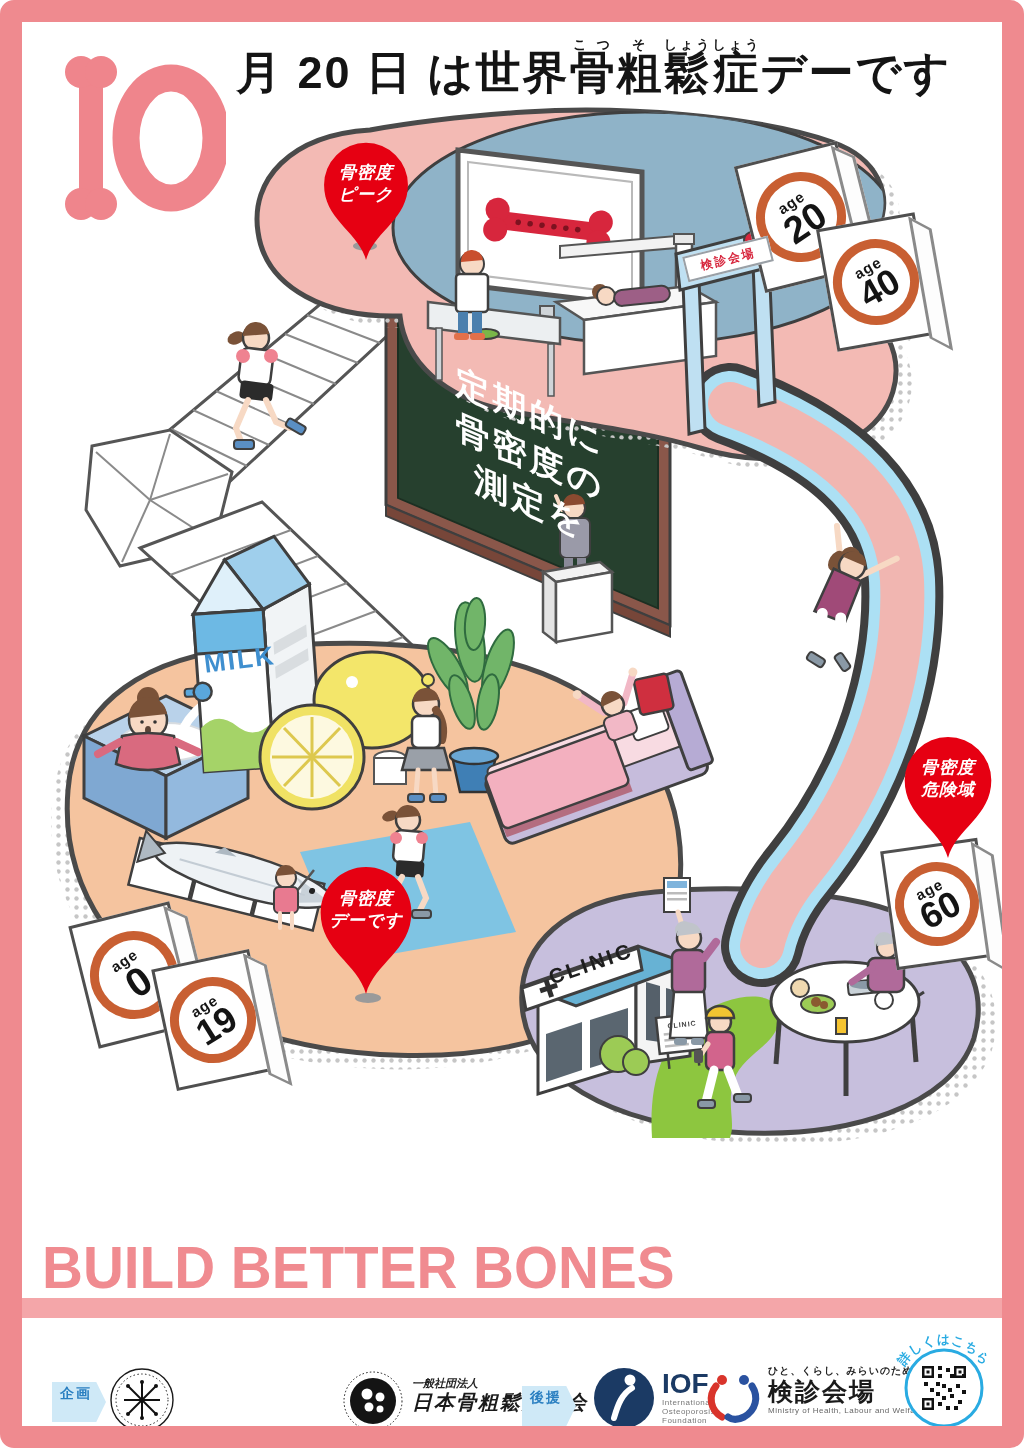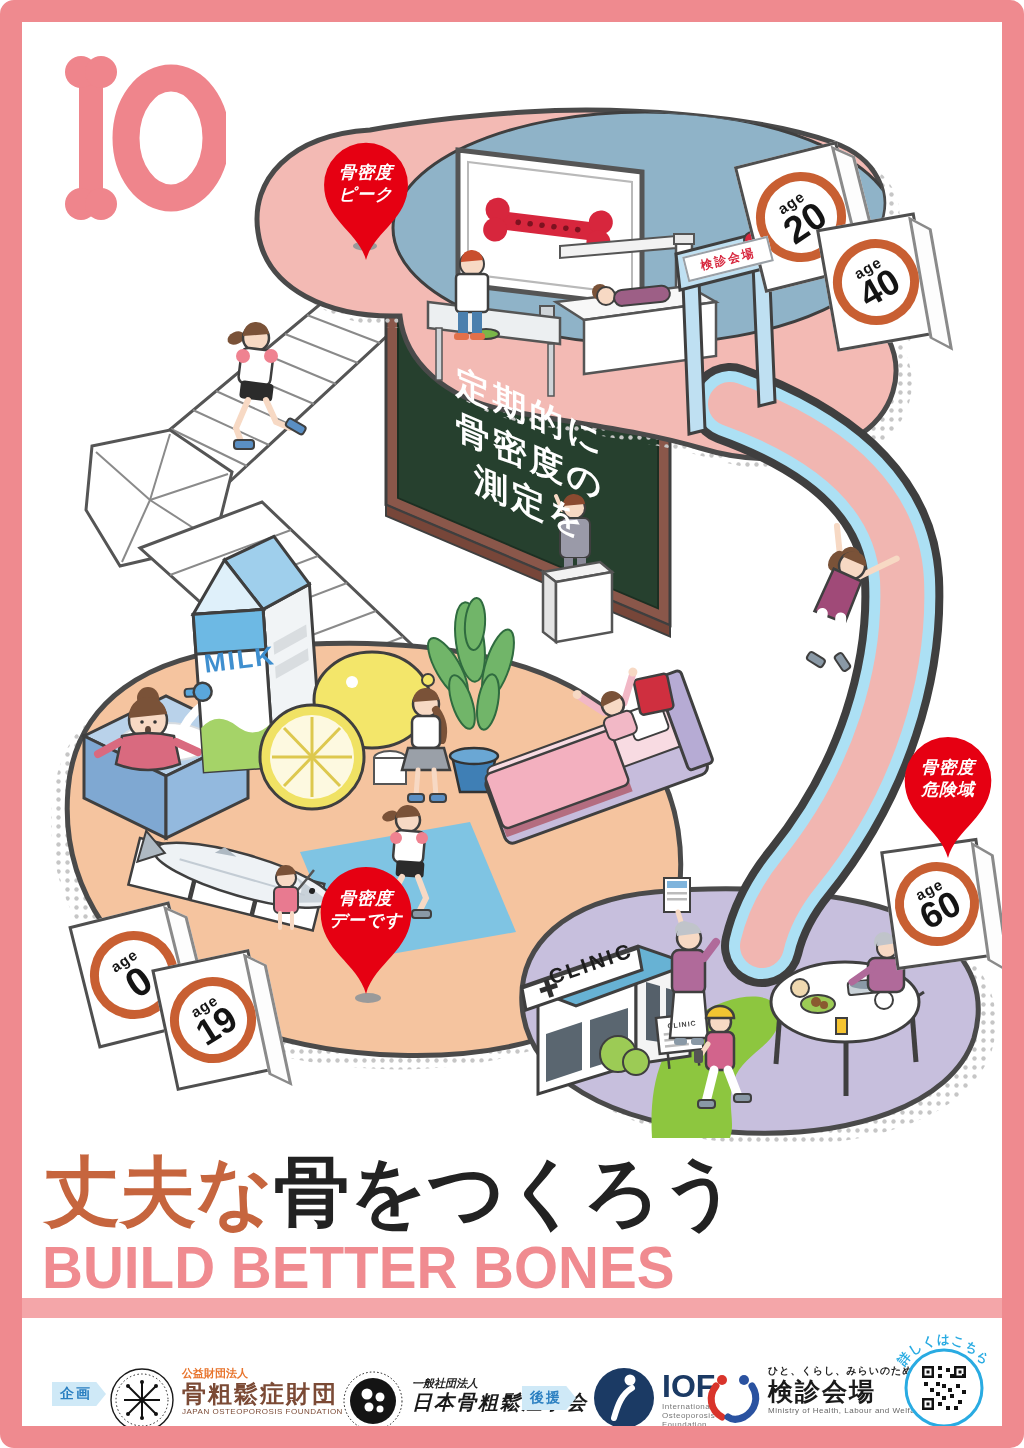--- a/index.html
+++ b/index.html
@@ -48,21 +48,21 @@
   #clinic-board-label{position:absolute;left:661px;top:1021px;width:42px;z-index:4;transform:rotate(-6deg);
               color:#444;font-weight:700;font-size:7px;text-align:center;letter-spacing:1px;}
   
   #slogan-jp{position:absolute;left:44px;top:1142px;z-index:5;font-size:76px;font-weight:800;
              white-space:nowrap;letter-spacing:0px;color:#222;}
   #slogan-jp .accent{color:#c6653e;}
   #slogan-en{position:absolute;left:42px;top:1234px;z-index:5;font-size:59px;font-weight:800;
              color:#f08b90;letter-spacing:0px;white-space:nowrap;transform:scaleX(.96);transform-origin:left;}
   
   #footer{position:absolute;left:0;top:1330px;width:1024px;height:110px;z-index:5;}
-  .pennant{position:absolute;height:24px;padding:0 14px 0 8px;background:#cfe9f7;color:#2a7fc1;
+  .pennant{position:absolute;height:24px;padding:0 14px 16px 8px;background:#cfe9f7;color:#2a7fc1;
            font-size:14px;font-weight:800;display:flex;align-items:center;letter-spacing:2px;
            clip-path:polygon(0 0,82% 0,100% 50%,82% 100%,0 100%);}
   .lg-type{font-size:11px;font-weight:700;}
   .lg-name{font-weight:800;letter-spacing:2px;line-height:1.1;}
   .lg-en{font-size:8px;letter-spacing:.5px;}
 </style>
 </head>
 <body>
 
 <div id="poster">
@@ -452,20 +452,23 @@
       <g fill="#ef858c">
         <rect x="23" y="34" width="24" height="128" rx="12"></rect>
         <circle cx="25" cy="32" r="16"></circle>
           <circle cx="45" cy="32" r="16"></circle>
         <circle cx="25" cy="164" r="16"></circle>
           <circle cx="45" cy="164" r="16"></circle>
       </g>
       <ellipse cx="115" cy="98" rx="45" ry="60" fill="none" stroke="#ef858c" stroke-width="27"></ellipse>
     </svg>
     <span class="sr">10</span>
+    <div id="title">
+      <span>月 20 日 は世界</span><ruby><span>骨</span><rt>こつ</rt></ruby><ruby><span>粗</span><rt>そ</rt></ruby><ruby><span>鬆</span><rt>しょう</rt></ruby><ruby><span>症</span><rt>しょう</rt></ruby><span>デーです</span>
+    </div>
   </div>
 
   <div id="gate-sign">検診会場</div>
 
   <div class="pin" style="left:318px;top:140px;width:96px;height:122px;">
     <svg viewBox="0 0 100 128">
         <path d="M50 126 C42 96 6 84 6 47 A44 44 0 1 1 94 47 C94 84 58 96 50 126 Z" fill="#e60012"></path>
       </svg>
     <div class="pin-text" style="font-size:17px;">
       <div>骨密度</div>
@@ -525,23 +528,20 @@
   <div id="board-text">
     <div>定期的に</div>
     <div>骨密度の</div>
     <div>測定を</div>
   </div>
 
   <div id="milk-label">MILK</div>
   <div id="clinic-label">CLINIC</div>
   <div id="clinic-board-label">CLINIC</div>
 
-  <div id="slogan-jp">
-    <span class="accent">丈夫な</span><span>骨をつくろう</span>
-  </div>
   <div id="slogan-en">BUILD BETTER BONES</div>
   <div id="divider-band"></div>
 
   <div id="footer">
     <div class="pennant" style="left:52px;top:52px;">企画</div>
 
     <svg class="abs" style="left:108px;top:36px;" width="68" height="68" viewBox="0 0 68 68">
       <circle cx="34" cy="34" r="31" fill="#fff" stroke="#1a1a1a" stroke-width="1.4"></circle>
       <circle cx="34" cy="34" r="26" fill="none" stroke="#1a1a1a" stroke-width="1" stroke-dasharray="1.5,2.4"></circle>
       <g stroke="#111" stroke-width="2">
@@ -552,25 +552,20 @@
       </g>
       <g fill="#111">
         <circle cx="20" cy="20" r="2"></circle>
           <circle cx="48" cy="48" r="2"></circle>
           <circle cx="48" cy="20" r="2"></circle>
         <circle cx="20" cy="48" r="2"></circle>
           <circle cx="34" cy="16" r="2"></circle>
           <circle cx="34" cy="52" r="2"></circle>
       </g>
     </svg>
-    <div class="abs" style="left:182px;top:36px;">
-      <div class="lg-type" style="color:#e8742c;">公益財団法人</div>
-      <div class="lg-name" style="color:#7b4a35;font-size:24px;">骨粗鬆症財団</div>
-      <div class="lg-en" style="color:#7b4a35;">JAPAN OSTEOPOROSIS FOUNDATION</div>
-    </div>
 
     <svg class="abs" style="left:342px;top:40px;" width="62" height="62" viewBox="0 0 62 62">
       <circle cx="31" cy="31" r="29" fill="none" stroke="#111" stroke-width="1" stroke-dasharray="1.5,2.2"></circle>
       <circle cx="31" cy="31" r="23" fill="#141414"></circle>
       <g fill="#fff">
         <circle cx="25" cy="24" r="5.5"></circle>
           <circle cx="38" cy="27" r="4.5"></circle>
         <circle cx="27" cy="37" r="4.5"></circle>
           <circle cx="38" cy="39" r="3.5"></circle>
       </g>
@@ -581,21 +576,21 @@
     </div>
 
     <div class="pennant" style="left:522px;top:56px;">後援</div>
 
     <svg class="abs" style="left:592px;top:36px;" width="64" height="64" viewBox="0 0 64 64">
       <circle cx="32" cy="32" r="30" fill="#1b3a64"></circle>
       <circle cx="38" cy="14" r="5.5" fill="#fff"></circle>
       <path d="M 22,52 C 26,38 30,28 40,22" stroke="#fff" stroke-width="6" fill="none" stroke-linecap="round"></path>
     </svg>
     <div class="abs" style="left:662px;top:40px;">
-      <div style="font-size:32px;font-weight:800;color:#1b3a64;line-height:1;">IOF</div>
+      <div style="font-size:28px;font-weight:800;color:#1b3a64;line-height:1;">IOF</div>
       <div class="lg-en" style="color:#777;">International</div>
       <div class="lg-en" style="color:#777;">Osteoporosis</div>
       <div class="lg-en" style="color:#777;">Foundation</div>
     </div>
 
     <svg class="abs" style="left:706px;top:40px;" width="56" height="56" viewBox="0 0 56 56">
       <circle cx="16" cy="10" r="5" fill="#d9342b"></circle>
       <path d="M 10,16 C 2,26 4,40 16,47" stroke="#d9342b" stroke-width="7" fill="none" stroke-linecap="round"></path>
       <circle cx="38" cy="10" r="5" fill="#2a52a0"></circle>
       <path d="M 46,16 C 53,27 50,40 38,47 C 32,50 26,50 22,47" stroke="#2a52a0" stroke-width="7" fill="none" stroke-linecap="round"></path>

